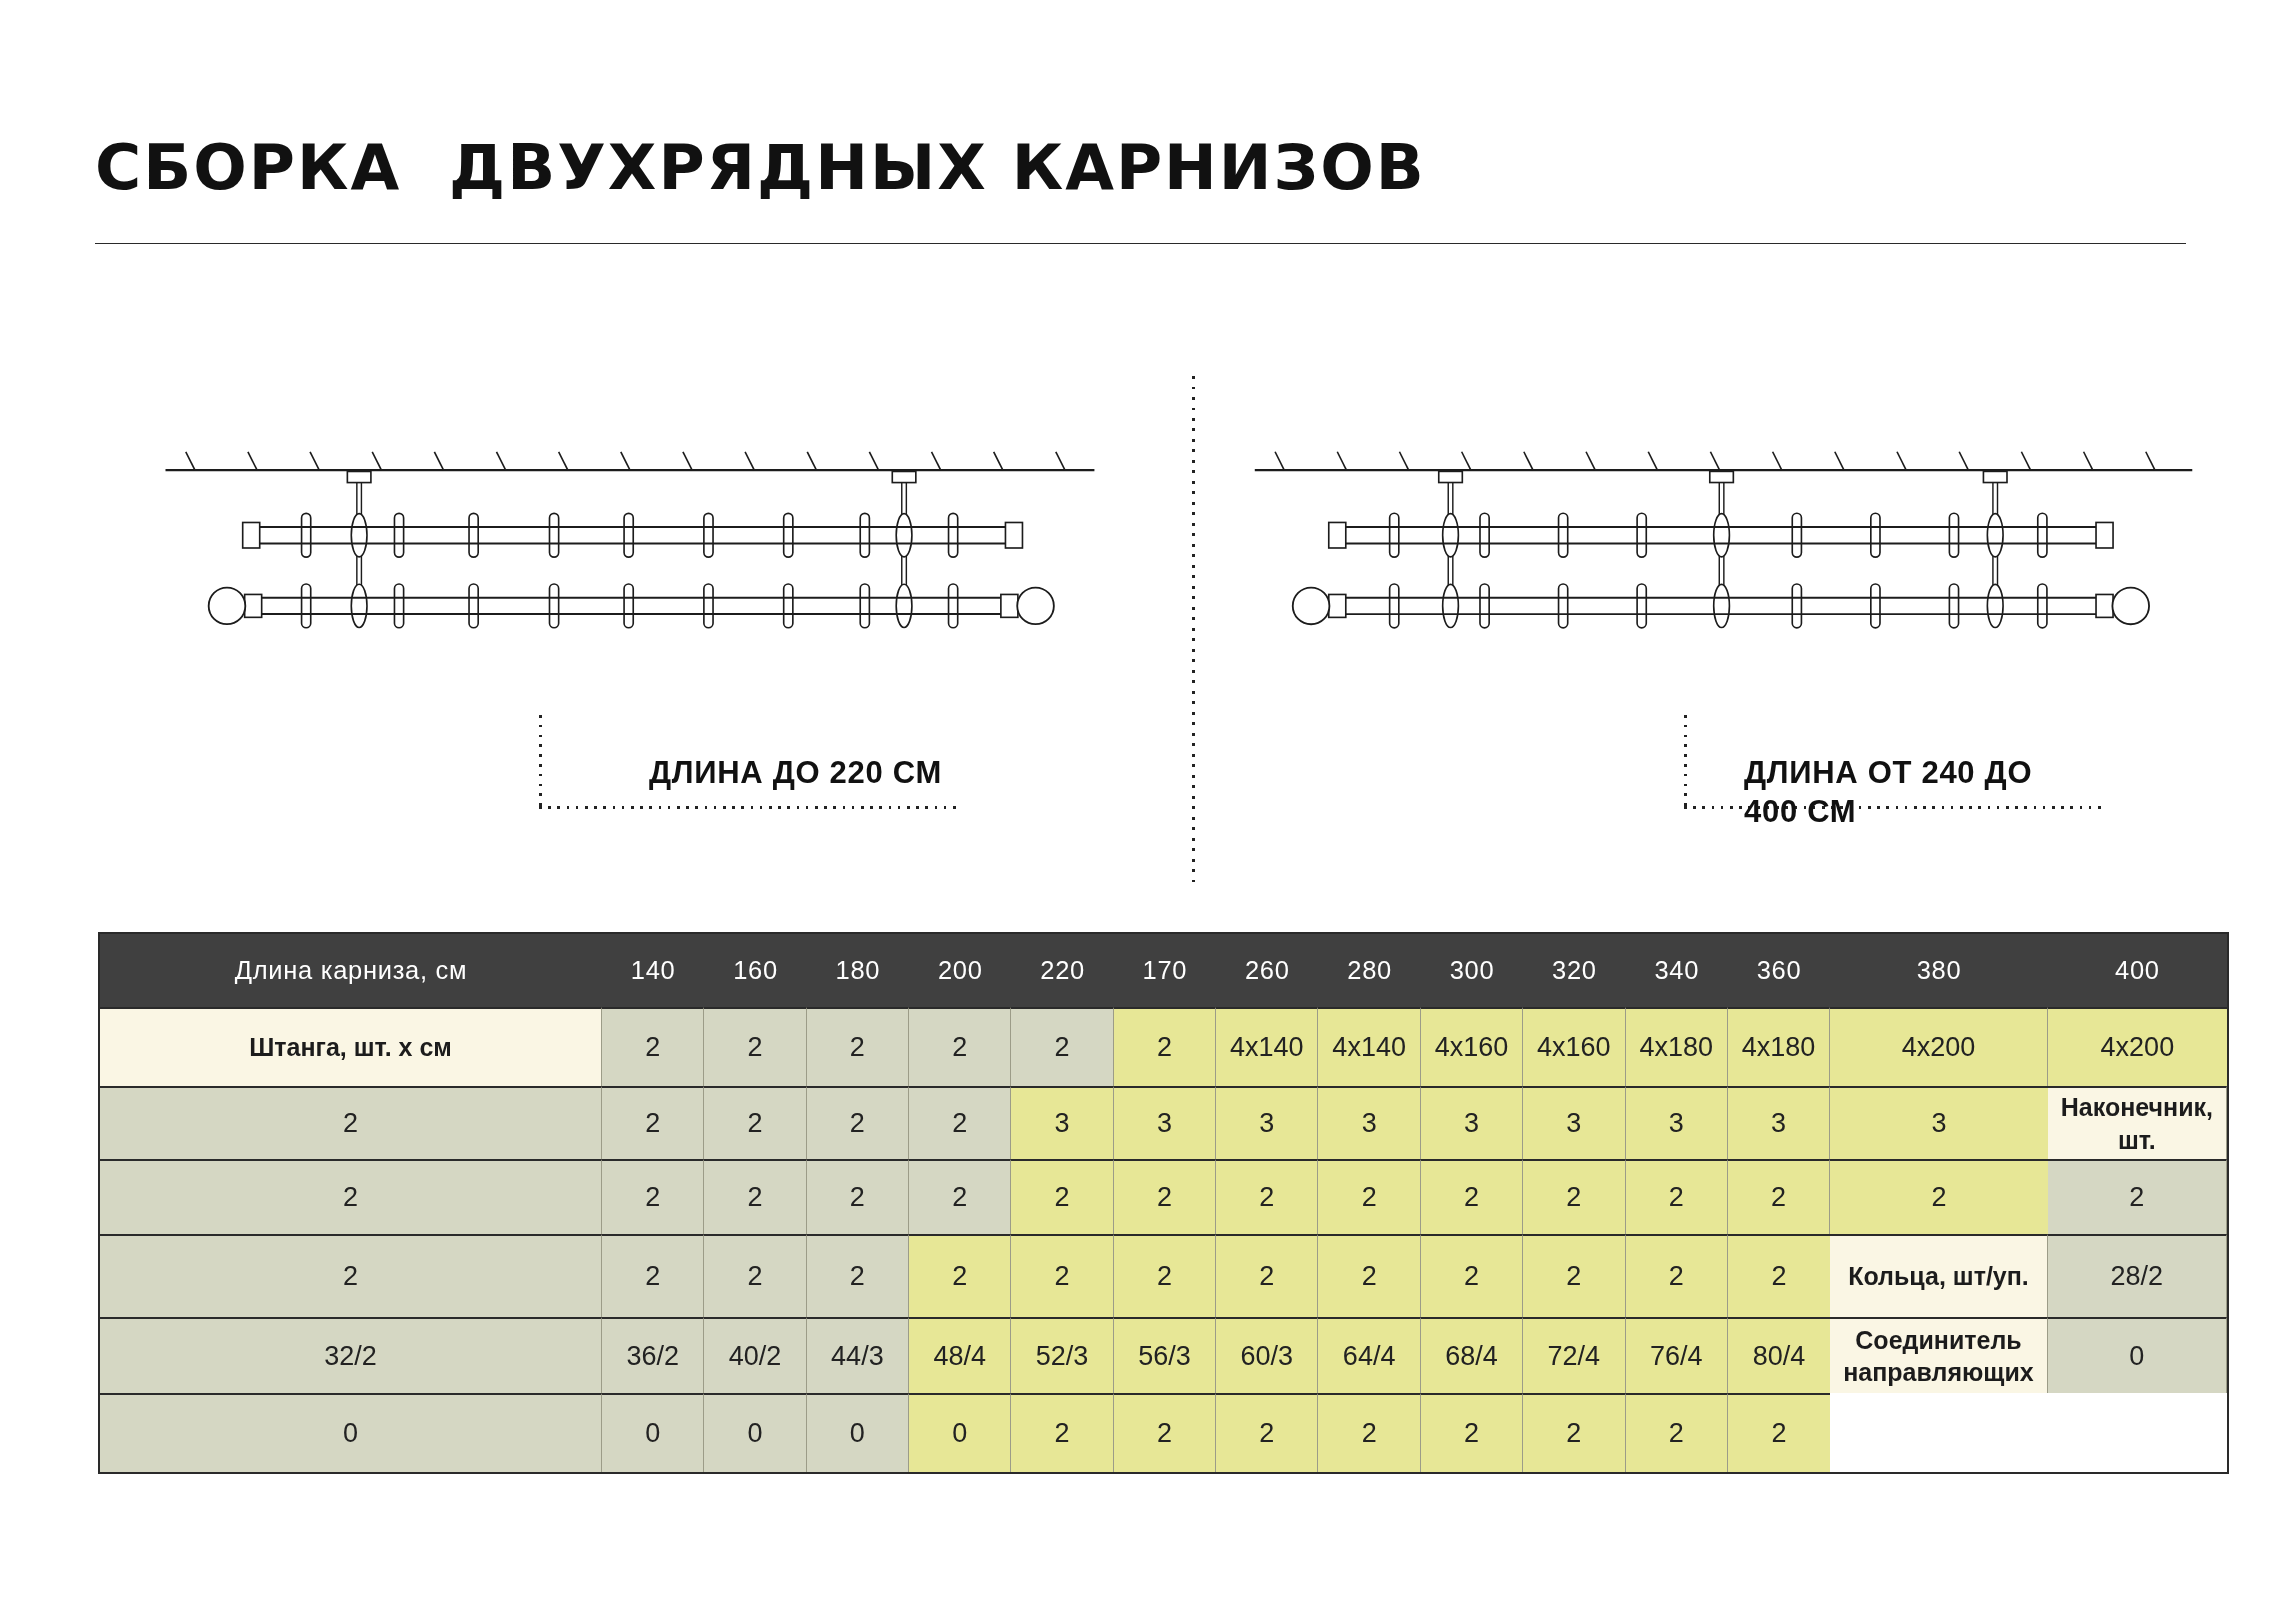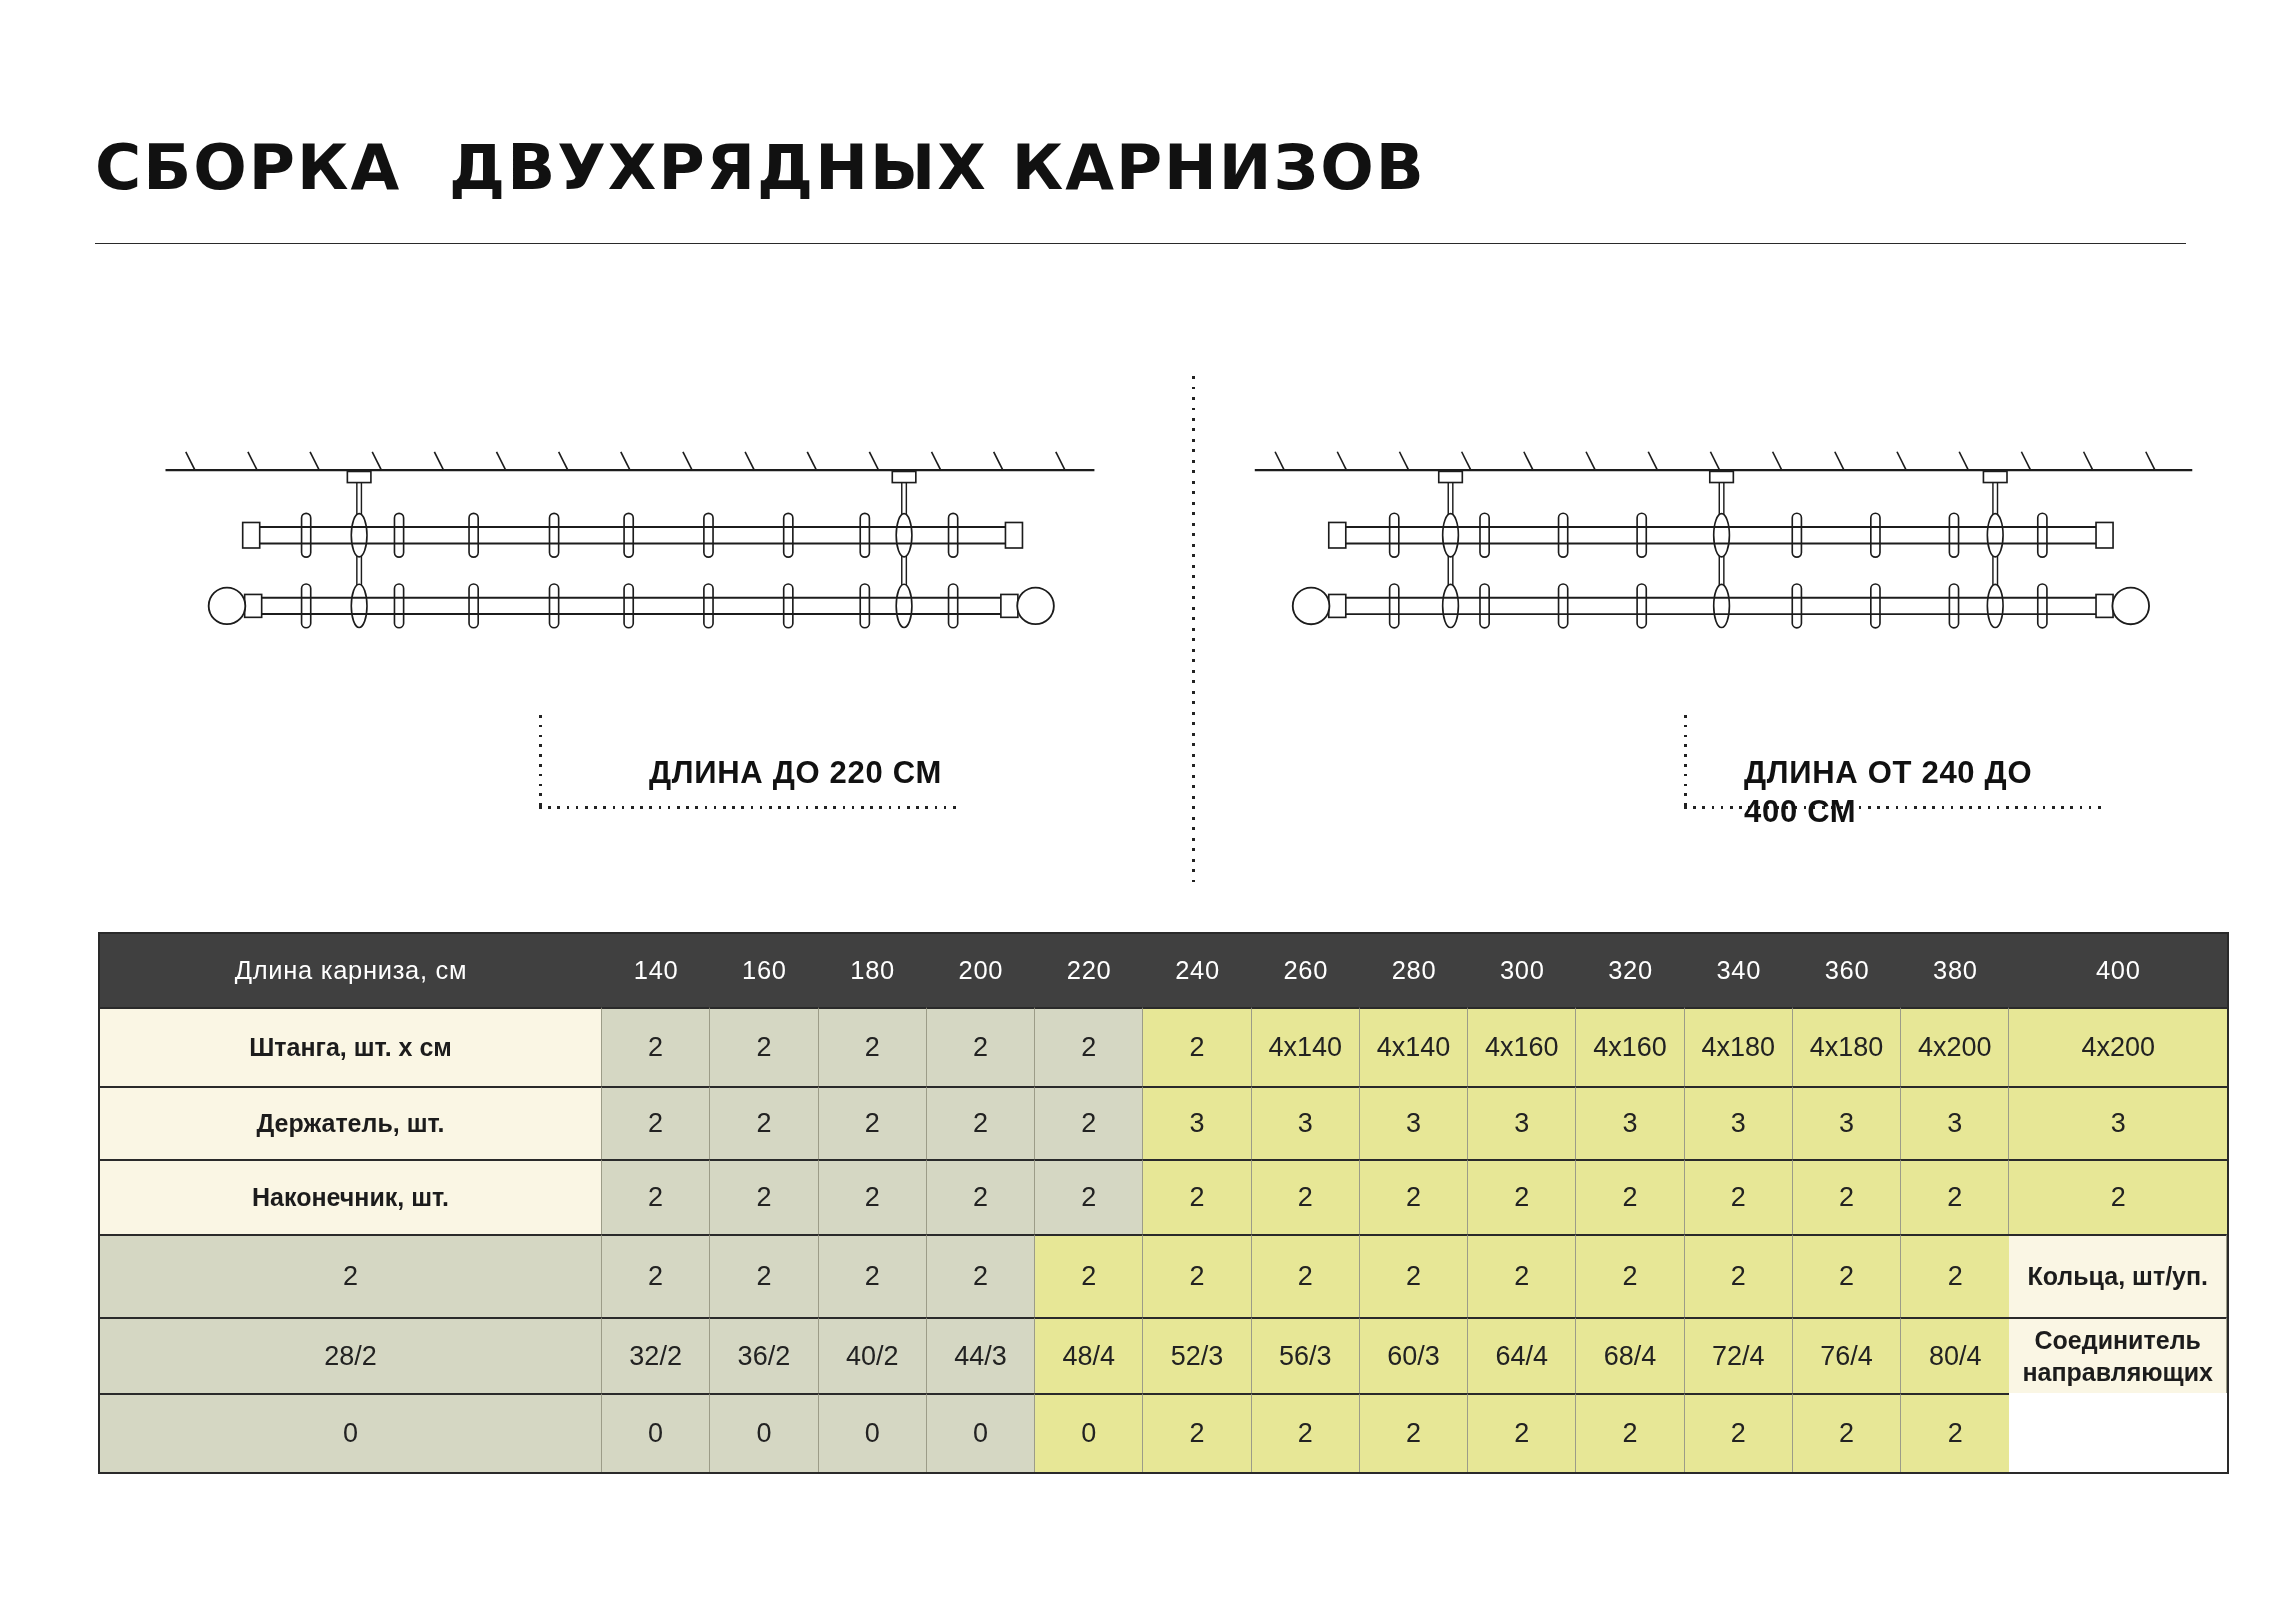--- a/index.html
+++ b/index.html
@@ -171,21 +171,21 @@
   <div class="dot-h" style="left:1684px;width:419px;"></div>
   <div class="diag-label label-right">ДЛИНА ОТ 240 ДО 400 СМ</div>
 
   <div class="assembly-table" id="assemblyTable">
       <div class="cell th">Длина карниза, см</div>
       <div class="cell th">140</div>
       <div class="cell th">160</div>
       <div class="cell th">180</div>
       <div class="cell th">200</div>
       <div class="cell th">220</div>
-      <div class="cell th">240</div>
+      <div class="cell th">170</div>
       <div class="cell th">260</div>
       <div class="cell th">280</div>
       <div class="cell th">300</div>
       <div class="cell th">320</div>
       <div class="cell th">340</div>
       <div class="cell th">360</div>
       <div class="cell th">380</div>
       <div class="cell th">400</div>
       <div class="cell td td-label">Штанга, шт. х см</div>
       <div class="cell td td-val bg-gray col-sep">2</div>
@@ -195,21 +195,20 @@
       <div class="cell td td-val bg-gray col-sep">2</div>
       <div class="cell td td-val bg-yellow col-sep">2</div>
       <div class="cell td td-val bg-yellow col-sep">4x140</div>
       <div class="cell td td-val bg-yellow col-sep">4x140</div>
       <div class="cell td td-val bg-yellow col-sep">4x160</div>
       <div class="cell td td-val bg-yellow col-sep">4x160</div>
       <div class="cell td td-val bg-yellow col-sep">4x180</div>
       <div class="cell td td-val bg-yellow col-sep">4x180</div>
       <div class="cell td td-val bg-yellow col-sep">4x200</div>
       <div class="cell td td-val bg-yellow">4x200</div>
-      <div class="cell td td-label">Держатель, шт.</div>
       <div class="cell td td-val bg-gray col-sep">2</div>
       <div class="cell td td-val bg-gray col-sep">2</div>
       <div class="cell td td-val bg-gray col-sep">2</div>
       <div class="cell td td-val bg-gray col-sep">2</div>
       <div class="cell td td-val bg-gray col-sep">2</div>
       <div class="cell td td-val bg-yellow col-sep">3</div>
       <div class="cell td td-val bg-yellow col-sep">3</div>
       <div class="cell td td-val bg-yellow col-sep">3</div>
       <div class="cell td td-val bg-yellow col-sep">3</div>
       <div class="cell td td-val bg-yellow col-sep">3</div>

